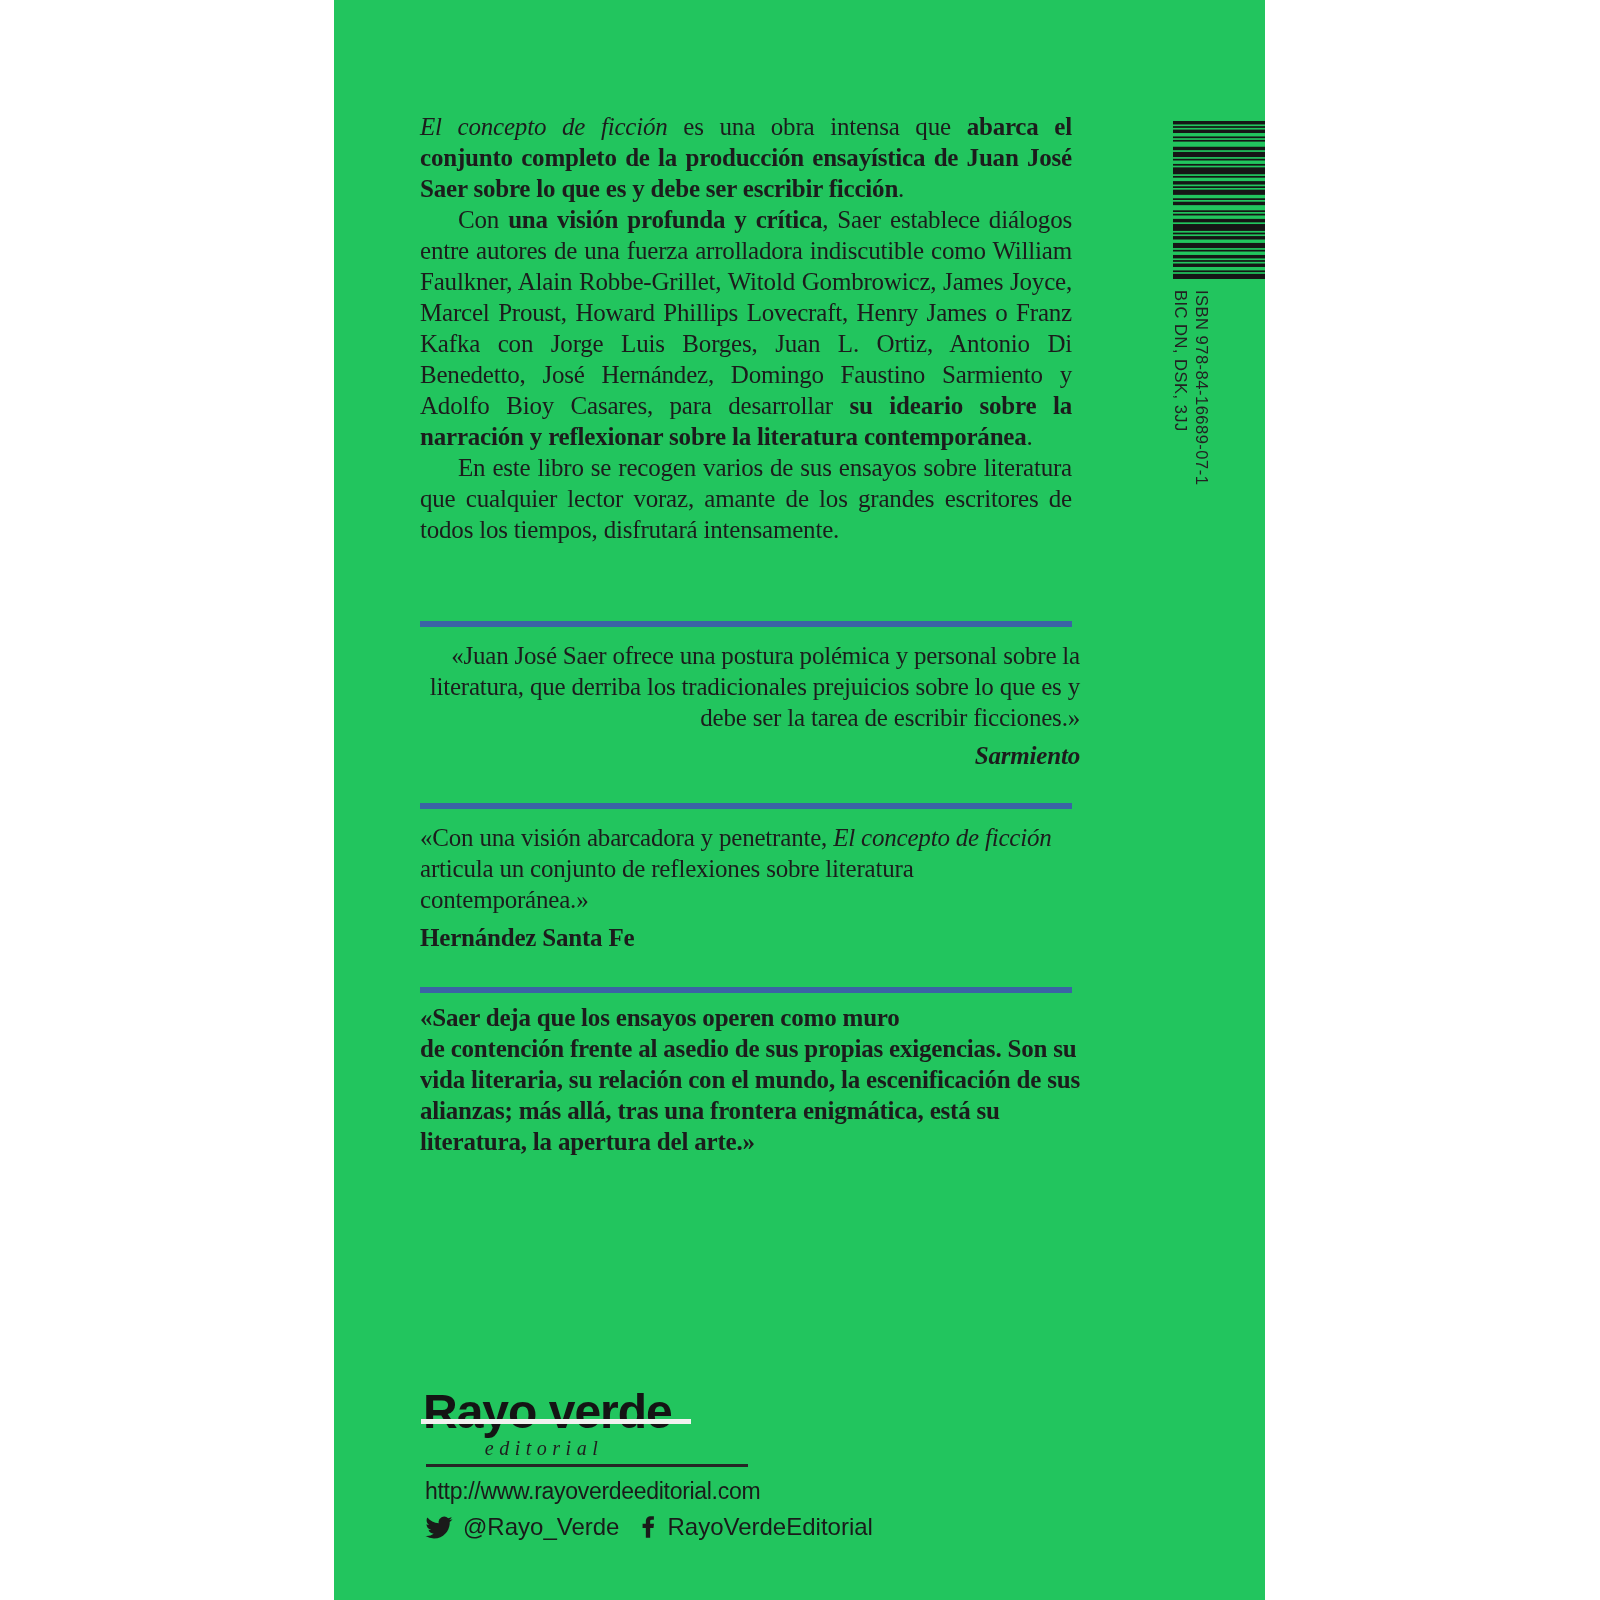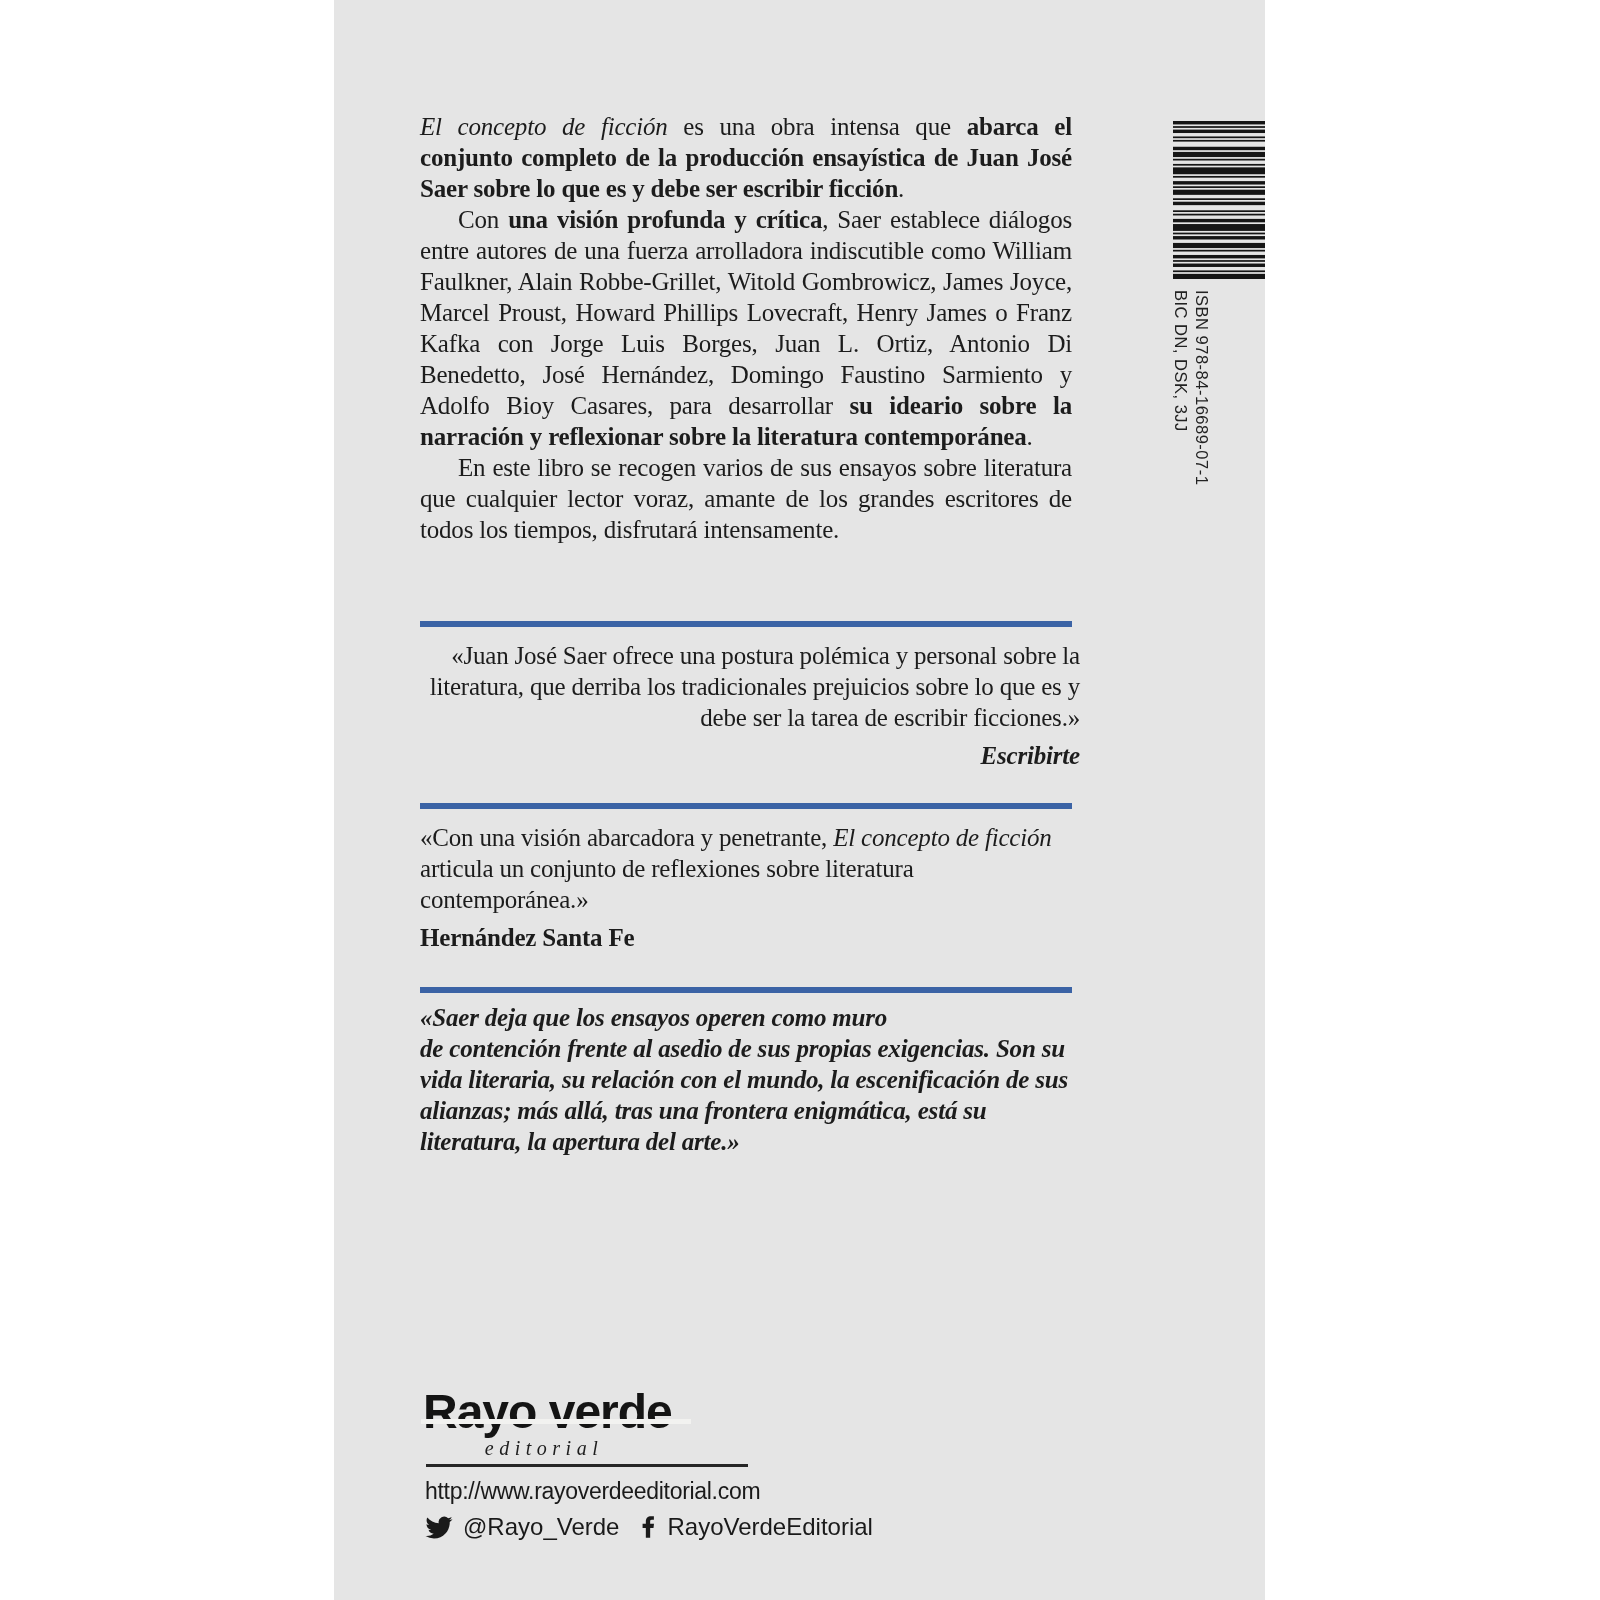--- a/index.html
+++ b/index.html
@@ -23,21 +23,21 @@
   .seg-b{font-weight:bold;}
   .seg-i{font-style:italic;}
   
   .rule{position:absolute;left:86px;width:652px;height:6px;}
   #rule1{top:621px;} #rule2{top:803px;} #rule3{top:987px;}
   
   .quote{
     position:absolute;left:86px;width:660px;margin:0;
     font-size:25px;line-height:31px;letter-spacing:-0.2px;text-align:left;
   }
-  #quote1{top:640px;text-align:right;} #quote2{top:822px;} #quote3{top:1002px;font-style:italic;}
+  #quote1{top:640px;text-align:right;} #quote2{top:822px;} #quote3{top:1002px;}
   .quote.w-bold .qtext{font-weight:bold;}
   .quote figcaption{margin-top:7px;}
   .attr-b{font-weight:bold;}
   .attr-bi{font-weight:bold;font-style:italic;}
   
   .logo-title{
     position:absolute;left:89px;top:1384px;
     font-family:"Liberation Sans", sans-serif;font-weight:bold;
     font-size:48px;letter-spacing:-1px;color:#141414;white-space:nowrap;
   }
@@ -65,35 +65,35 @@
   .barcode-meta{
     position:absolute;left:836px;top:290px;
     writing-mode:vertical-rl;
     font-family:"Liberation Sans", sans-serif;font-size:16.5px;line-height:21px;
     letter-spacing:0.5px;color:#222222;white-space:nowrap;
   }
 </style>
 </head>
 <body>
 
-<div class="cover" style="background: #e5e5e5;">
+<div class="cover" style="background: #22c55e;">
 
   <div class="synopsis">
       <p class="para"><span class="seg-i">El concepto de ficción</span><span> es una obra intensa que </span><span class="seg-b">abarca el conjunto completo de la producción ensayística de Juan José Saer sobre lo que es y debe ser escribir ficción</span><span>.</span></p>
       <p class="para indent"><span>Con </span><span class="seg-b">una visión profunda y crítica</span><span>, Saer establece diálogos entre autores de una fuerza arrolladora indiscutible como William Faulkner, Alain Robbe-Grillet, Witold Gombrowicz, James Joyce, Marcel Proust, Howard Phillips Lovecraft, Henry James o Franz Kafka con Jorge Luis Borges, Juan L. Ortiz, Antonio Di Benedetto, José Hernández, Domingo Faustino Sarmiento y Adolfo Bioy Casares, para desarrollar </span><span class="seg-b">su ideario sobre la narración y reflexionar sobre la literatura contemporánea</span><span>.</span></p>
       <p class="para indent"><span>En este libro se recogen varios de sus ensayos sobre literatura que cualquier lector voraz, amante de los grandes escritores de todos los tiempos, disfrutará intensamente.</span></p>
     </div>
 
   <div class="rule" id="rule1" style="background: rgb(59, 99, 165);"></div>
   <div class="rule" id="rule2" style="background: rgb(59, 99, 165);"></div>
   <div class="rule" id="rule3" style="background: rgb(59, 99, 165);"></div>
 
   <figure class="quote" id="quote1">
     <div class="qtext"><span>«Juan José Saer ofrece una postura polémica y personal sobre la literatura, que derriba los tradicionales prejuicios sobre lo que es y debe ser la tarea de escribir ficciones.»</span></div>
-    <figcaption class="qattr attr-bi">Escribirte</figcaption>
+    <figcaption class="qattr attr-bi">Sarmiento</figcaption>
   </figure>
 
   <figure class="quote" id="quote2">
     <div class="qtext"><span>«Con una visión abarcadora y penetrante, </span><span class="seg-i">El concepto de ficción</span><span> articula un conjunto de reflexiones sobre literatura contemporánea.»</span></div>
     <figcaption class="qattr attr-b">Hernández Santa Fe</figcaption>
   </figure>
 
   <figure class="quote w-bold" id="quote3">
     <div class="qtext"><span class="seg-b">«Saer deja que los ensayos operen como muro</span><br><span class="seg-b">de contención frente al asedio de sus propias exigencias. Son su vida literaria, su relación con el mundo, la escenificación de sus alianzas; más allá, tras una frontera enigmática, está su literatura, la apertura del arte.»</span></div>
   </figure>

